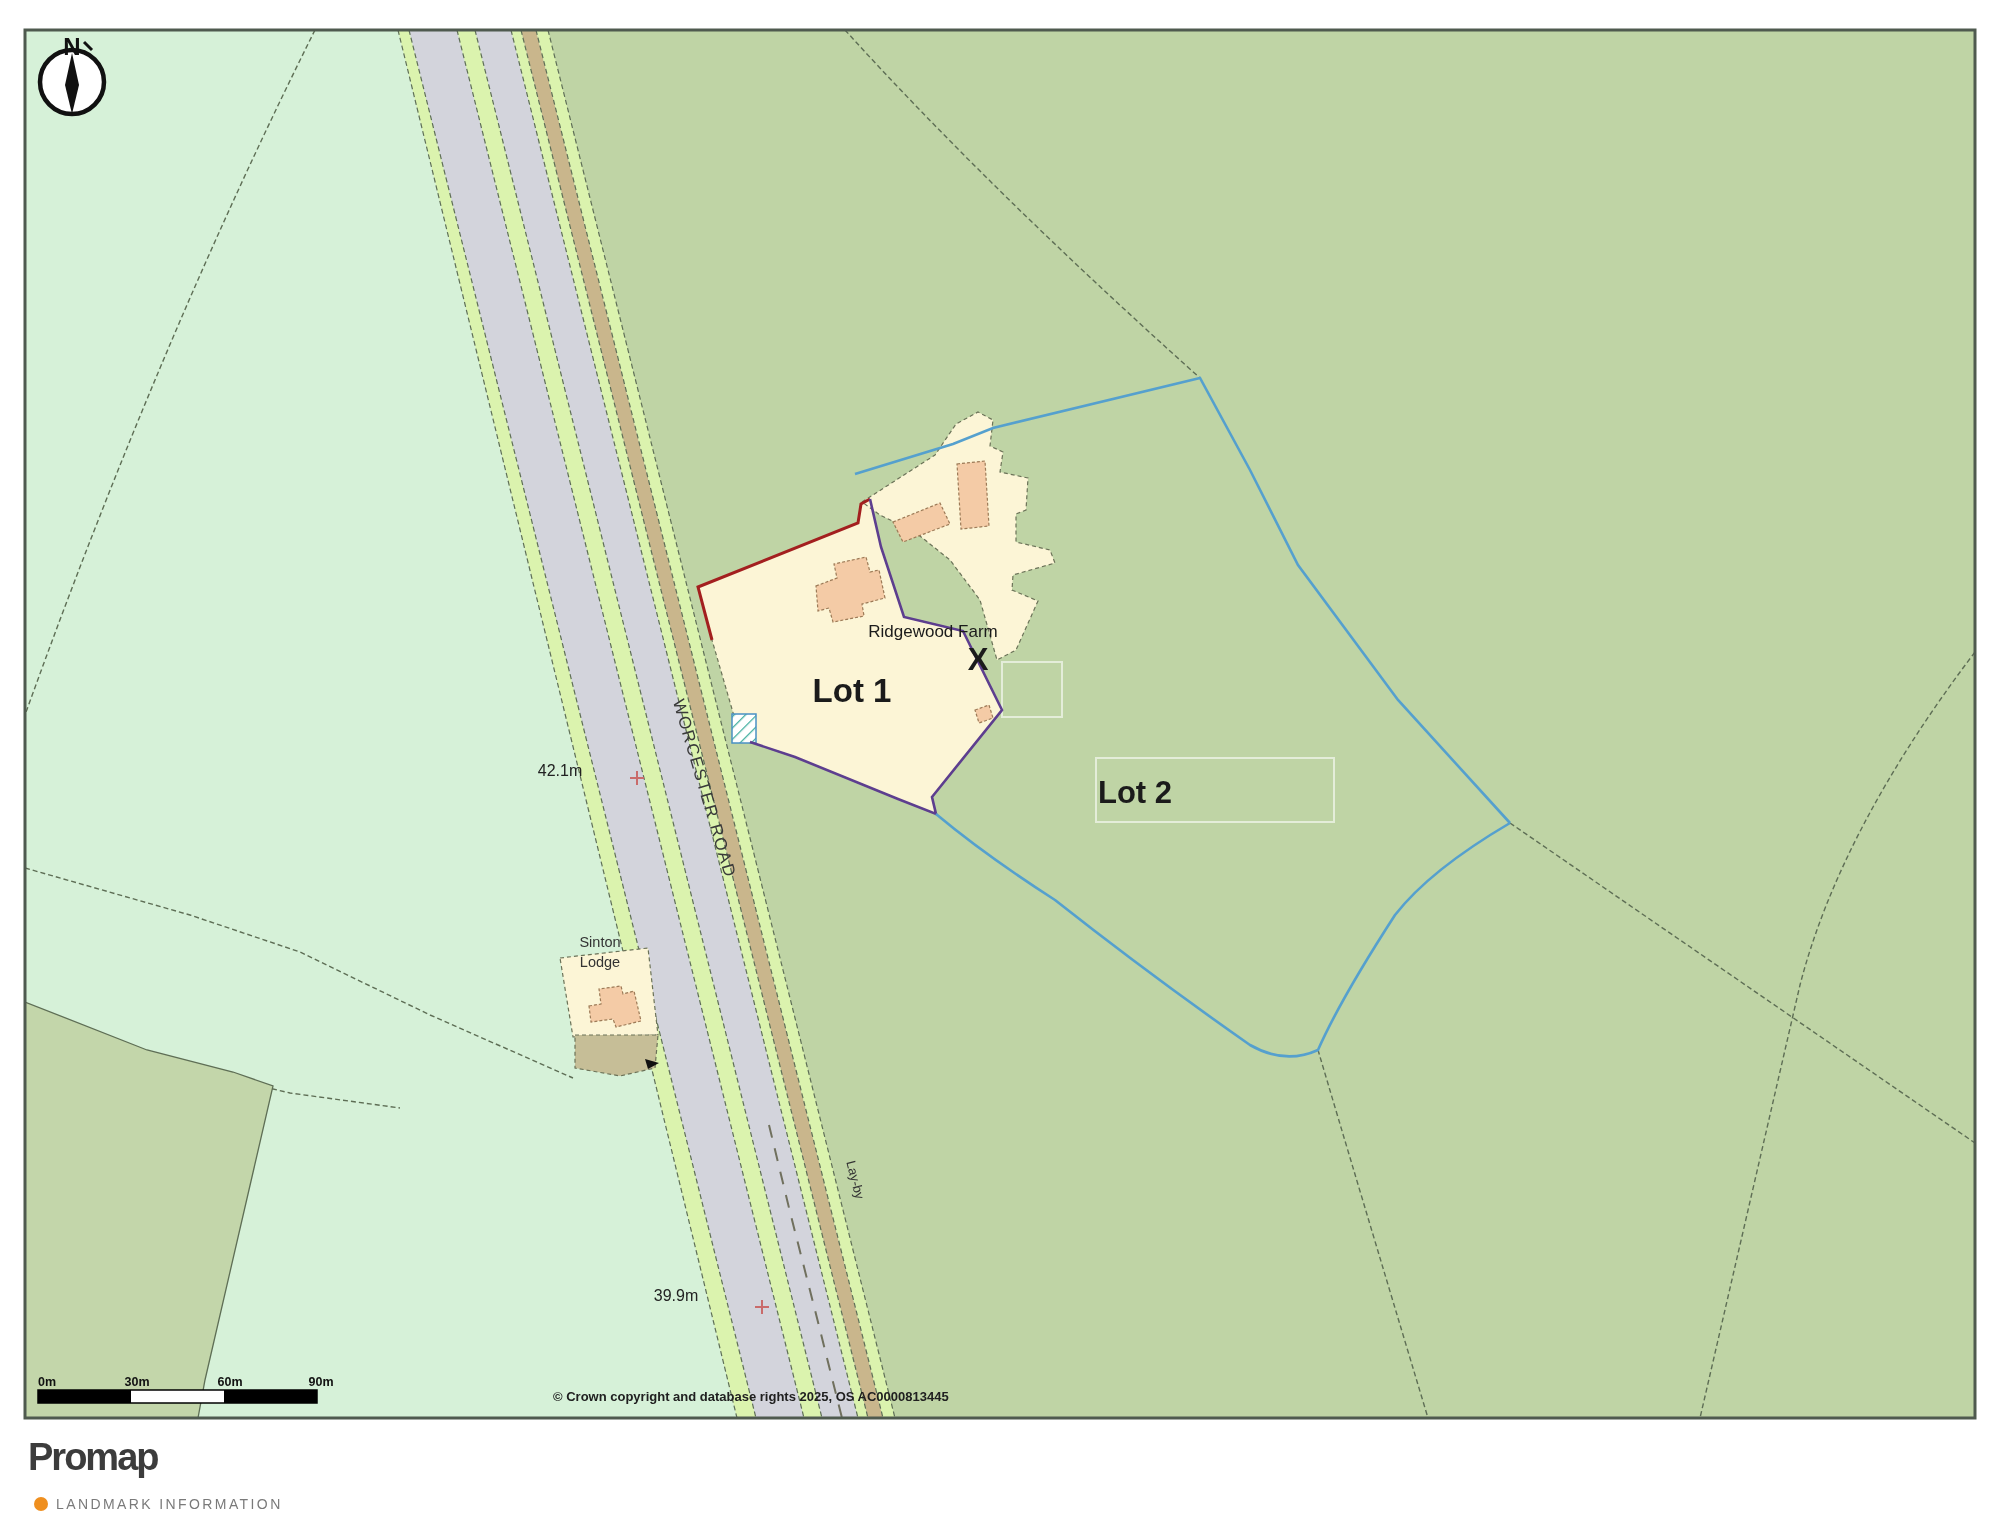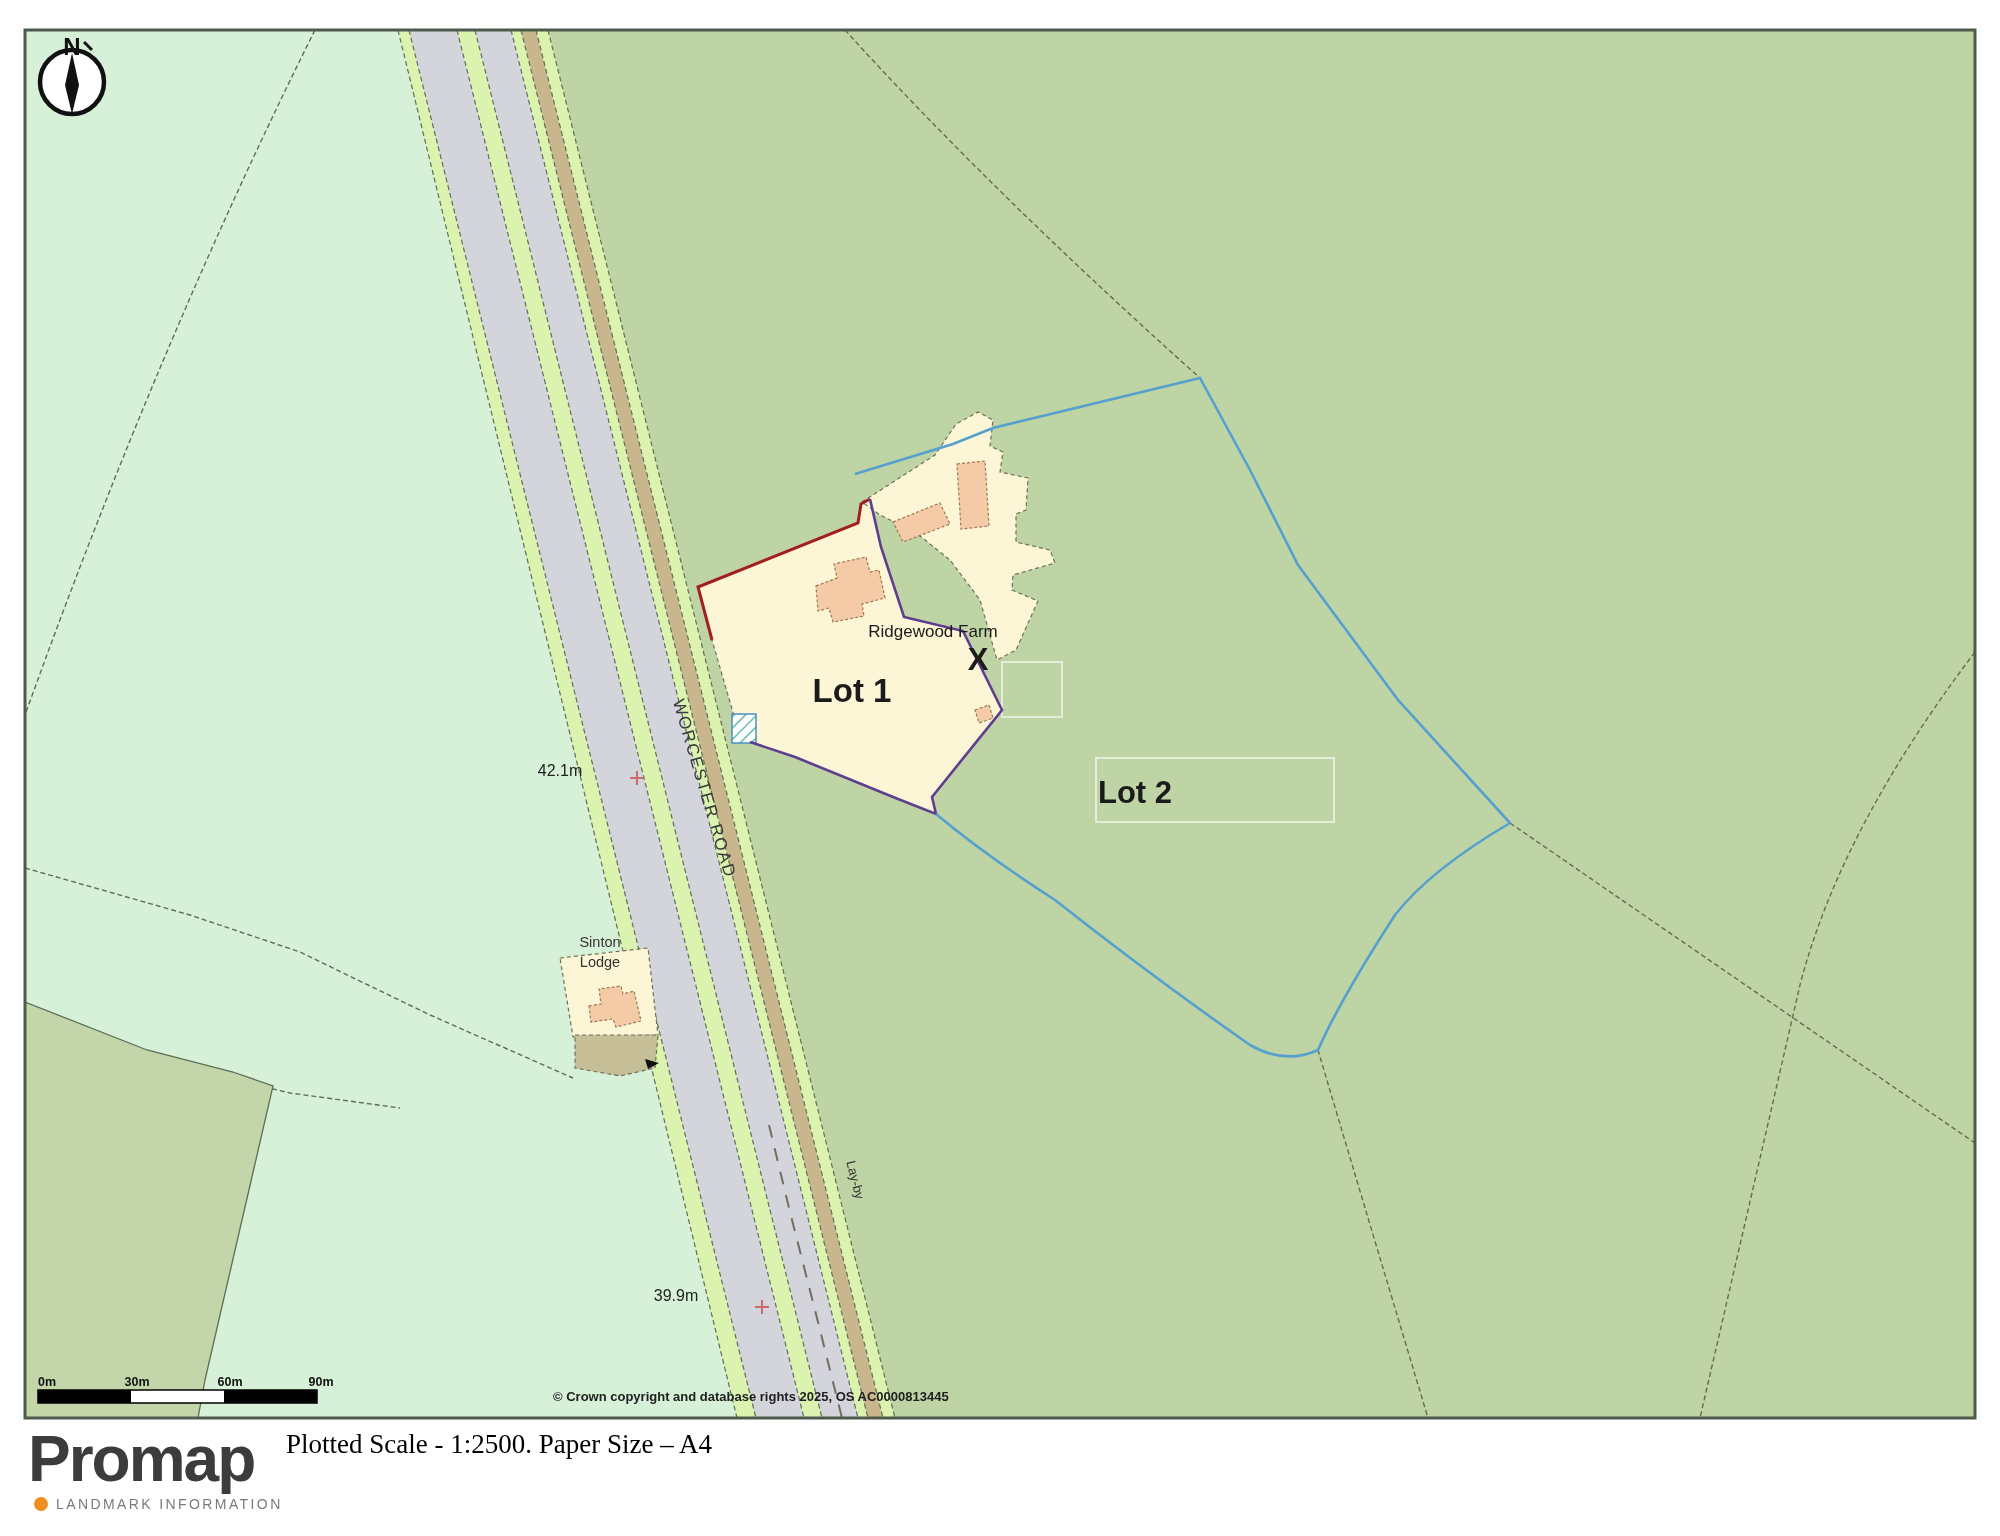--- a/index.html
+++ b/index.html
@@ -1,21 +1,21 @@
 <!DOCTYPE html>
 <html><head>
 <meta charset="utf-8">
 <style>
   html,body{margin:0;padding:0;background:#ffffff;}
   #stage{position:relative;width:2000px;height:1536px;background:#ffffff;overflow:hidden;
          font-family:"Liberation Sans",sans-serif;}
   #mapsvg{position:absolute;left:0;top:0;}
   .maplabel{fill:#1b1b1b;}
   .footer{position:absolute;left:0;top:1420px;width:2000px;height:116px;background:#ffffff;}
-  .promap{position:absolute;left:28px;top:2px;font-size:64px;font-weight:800;color:#3c3c3c;
+  .promap{position:absolute;left:28px;top:16px;font-size:38px;font-weight:800;color:#3c3c3c;
           letter-spacing:-2px;font-family:"Liberation Sans",sans-serif;}
   .landmark{position:absolute;left:34px;top:76px;display:flex;align-items:center;gap:8px;}
   .landmark .dot{width:14px;height:14px;border-radius:50%;background:#ef8f1f;display:inline-block;}
   .landmark .lm-text{font-size:14px;color:#7a7a7a;letter-spacing:2.4px;font-weight:500;}
   .attr{position:absolute;left:286px;top:6px;font-family:"Liberation Serif",serif;font-size:27px;
         color:#000;line-height:36px;white-space:nowrap;}
 </style>
 </head>
 <body>
 
@@ -147,17 +147,16 @@
   <rect x="25" y="30" width="1950" height="1388" fill="none" stroke="#4f5a4f" stroke-width="3"></rect>
 </svg>
 
 <div class="footer">
   <div class="promap">Promap</div>
   <div class="landmark">
     <span class="dot"></span>
     <span class="lm-text">LANDMARK INFORMATION</span>
   </div>
   <div class="attr">
-    <div>Plotted Scale - 1:2500. Paper Size – A4</div>
   </div>
 </div>
 
 </div>
 
 </body></html>

